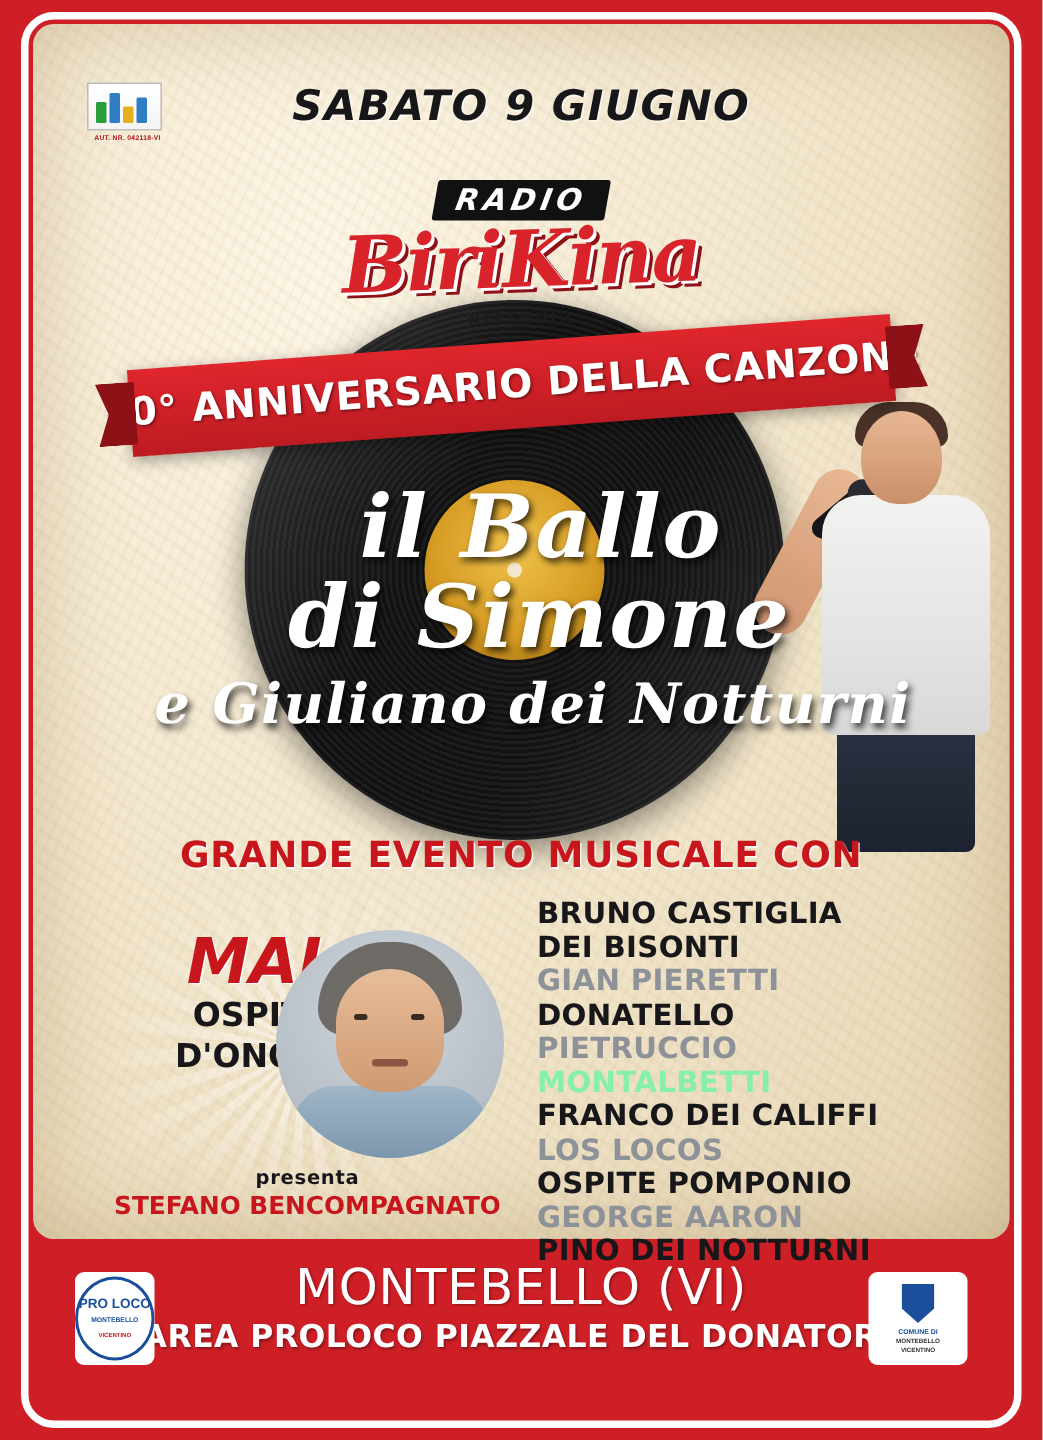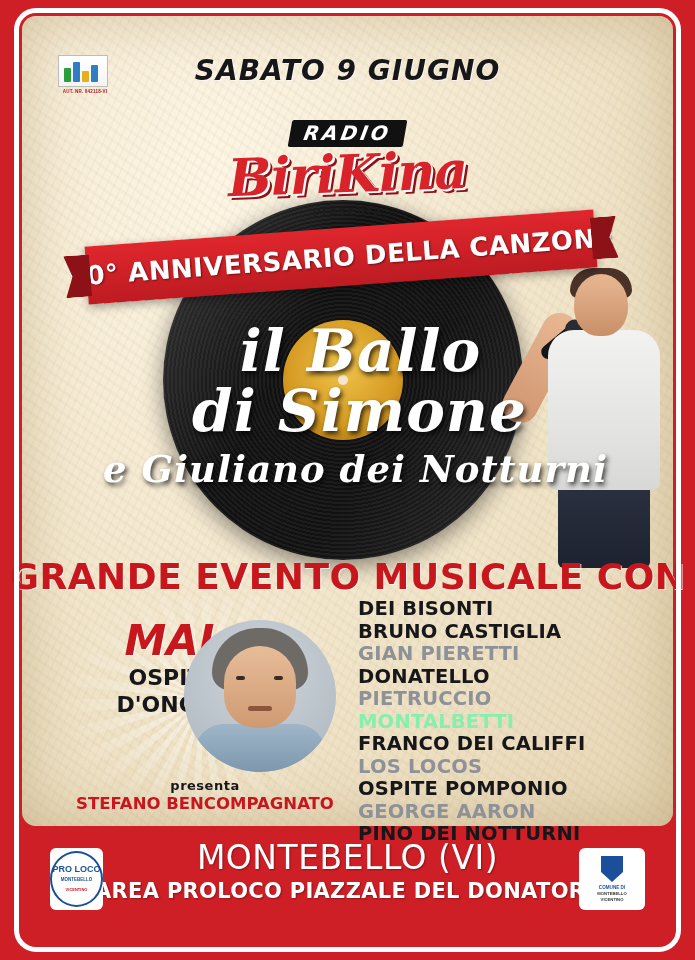--- a/index.html
+++ b/index.html
@@ -336,21 +336,21 @@
 
   
   #grande-evento {
     position: absolute;
     z-index: 5;
     left: 0; right: 0;
     top: 556px;
     text-align: center;
     font-family: "DejaVu Sans", sans-serif;
     font-weight: bold;
-    font-size: 36px;
+    font-size: 24px;
     letter-spacing: .5px;
     color: #c8161d;
     text-shadow: 1px 1px 0 rgba(255,255,255,.75);
   }
 
   
   #mal-block {
     position: absolute;
     z-index: 5;
     left: 88px;
@@ -592,22 +592,22 @@
     <div class="p-eye r"></div>
     <div class="p-mouth"></div>
   </div>
 
   <div id="presenta-block">
     <div class="presenta-small">presenta</div>
     <div class="presenta-name">STEFANO BENCOMPAGNATO</div>
   </div>
 
   <div id="artists-list">
+    <div class="artist" style="color:#17171a">BRUNO CASTIGLIA</div>
     <div class="artist" style="color:#17171a">DEI BISONTI</div>
-    <div class="artist" style="color:#17171a">BRUNO CASTIGLIA</div>
     <div class="artist" style="color:#8d9198">GIAN PIERETTI</div>
     <div class="artist" style="color:#17171a">DONATELLO</div>
     <div class="artist" style="color:#8d9198">PIETRUCCIO</div>
     <div class="artist" style="color:#86efac">MONTALBETTI</div>
     <div class="artist" style="color:#17171a">FRANCO DEI CALIFFI</div>
     <div class="artist" style="color:#8d9198">LOS LOCOS</div>
     <div class="artist" style="color:#17171a">OSPITE POMPONIO</div>
     <div class="artist" style="color:#8d9198">GEORGE AARON</div>
     <div class="artist" style="color:#17171a">PINO DEI NOTTURNI</div>
   </div>

